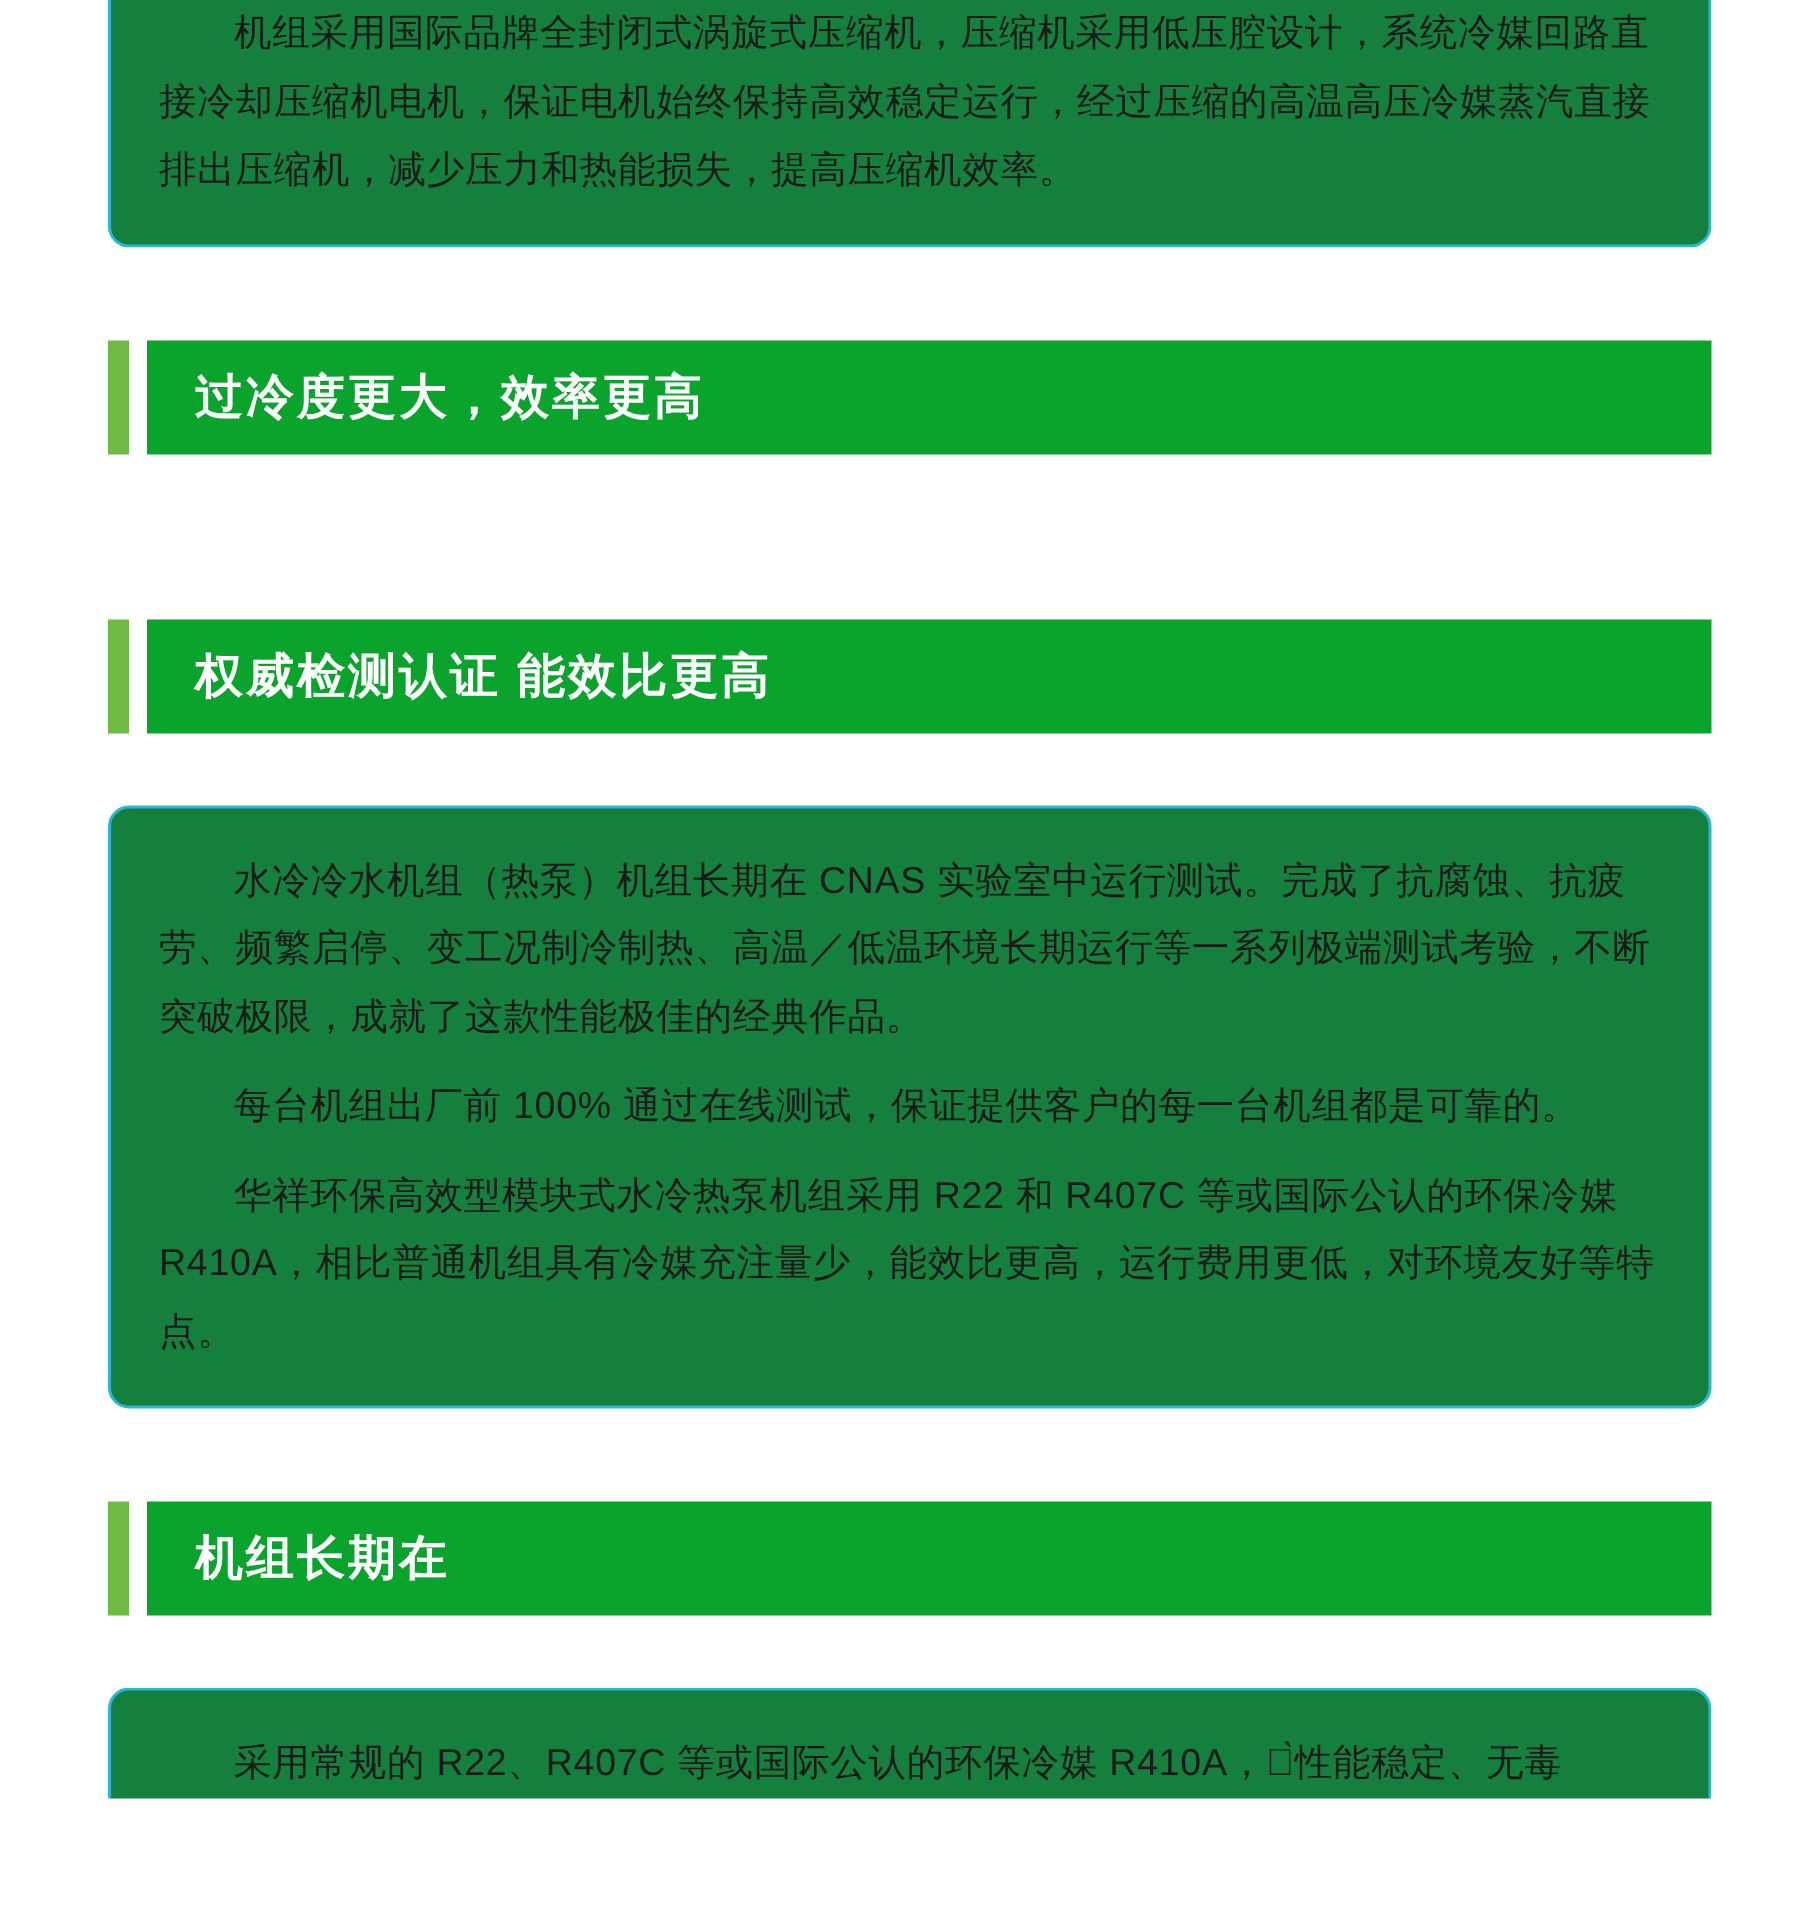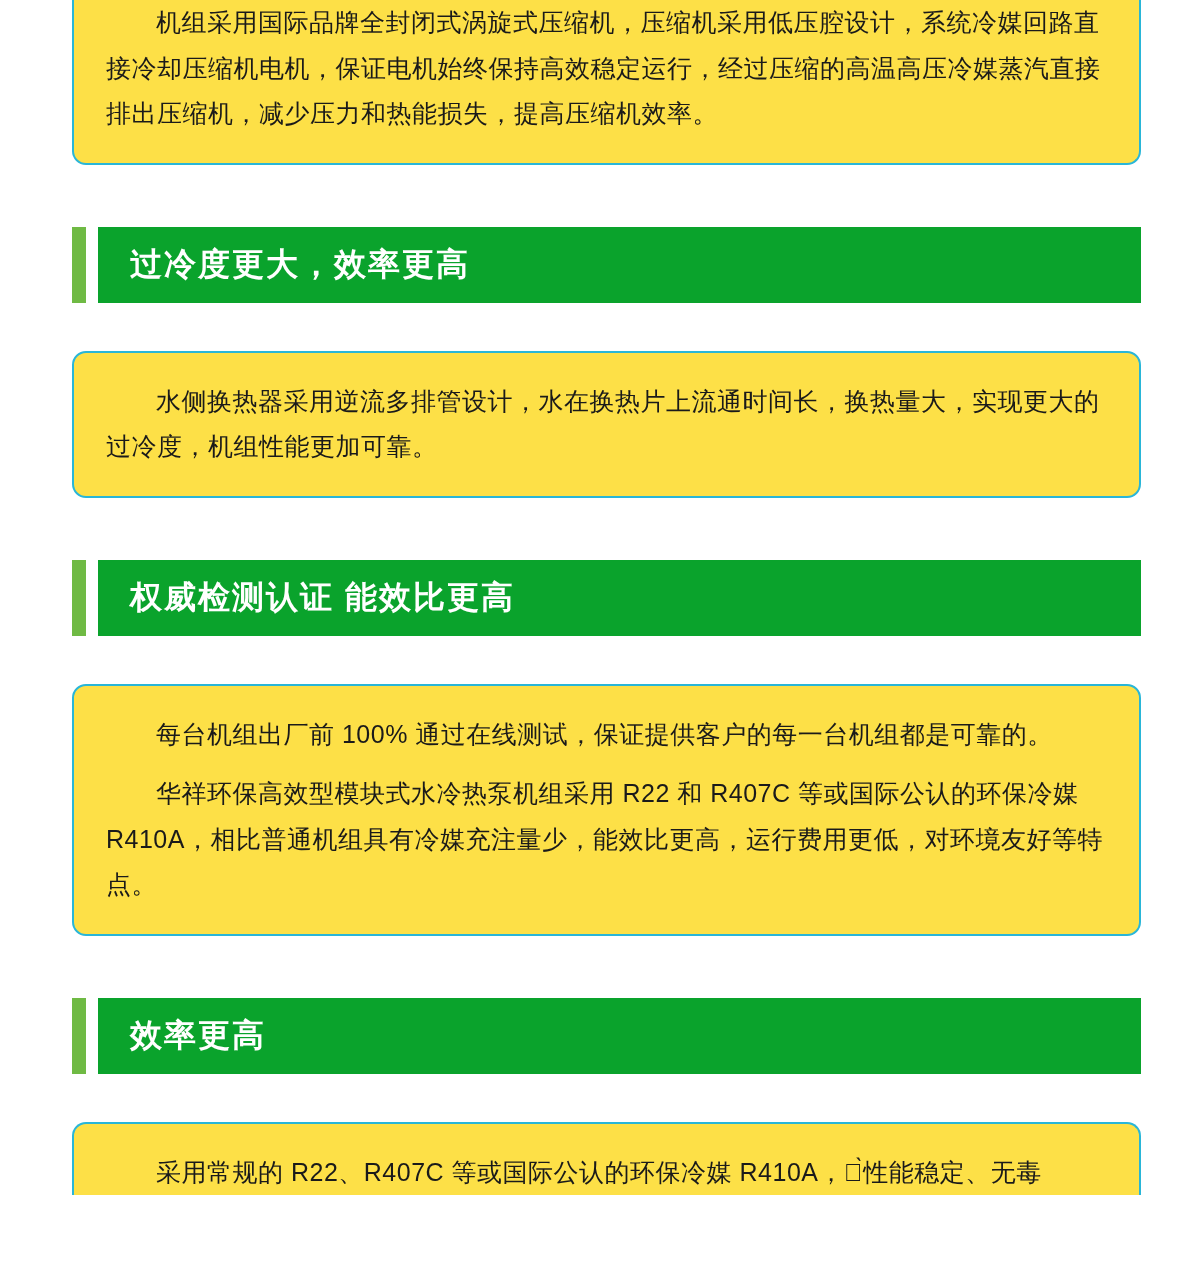--- a/index.html
+++ b/index.html
@@ -19,21 +19,21 @@
     width: 1197px;
   }
 
   
   .card {
     box-sizing: border-box;
     margin: 0 56px 0 72px;
     border: 2px solid #29b6d8;
     border-radius: 14px;
     padding: 26px 30px 26px 32px;
-    background: #fde047;
+    background: #15803d;
   }
   .card p {
     margin: 0;
     font-size: 25px;
     line-height: 1.82;
     letter-spacing: 0.5px;
     text-indent: 2em;
     color: #1a1a1a;
     font-weight: 400;
   }
@@ -108,48 +108,46 @@
   <div class="heading">
     <div class="bar-accent"></div>
     <div class="bar-gap"></div>
     <div class="bar-main">
       <span>过冷度更大，效率更高</span>
     </div>
   </div>
 
   <div class="sp-48"></div>
 
-  <div class="card">
-    <p>水侧换热器采用逆流多排管设计，水在换热片上流通时间长，换热量大，实现更大的过冷度，机组性能更加可靠。</p>
-  </div>
 
   <div class="sp-62"></div>
 
   <div class="heading">
     <div class="bar-accent"></div>
     <div class="bar-gap"></div>
     <div class="bar-main">
       <span>权威检测认证 能效比更高</span>
     </div>
   </div>
 
   <div class="sp-48"></div>
 
   <div class="card">
+    <p>水冷冷水机组（热泵）机组长期在 CNAS 实验室中运行测试。完成了抗腐蚀、抗疲劳、频繁启停、变工况制冷制热、高温／低温环境长期运行等一系列极端测试考验，不断突破极限，成就了这款性能极佳的经典作品。</p>
     <p>每台机组出厂前 100% 通过在线测试，保证提供客户的每一台机组都是可靠的。</p>
     <p>华祥环保高效型模块式水冷热泵机组采用 R22 和 R407C 等或国际公认的环保冷媒 R410A，相比普通机组具有冷媒充注量少，能效比更高，运行费用更低，对环境友好等特点。</p>
   </div>
 
   <div class="sp-62"></div>
 
   <div class="heading">
     <div class="bar-accent"></div>
     <div class="bar-gap"></div>
     <div class="bar-main">
-      <span>效率更高</span>
+      <span>机组长期在</span>
     </div>
   </div>
 
   <div class="sp-48"></div>
 
   <div class="card card-clip-bottom">
     <p>采用常规的 R22、R407C 等或国际公认的环保冷媒 R410A，且̀性能稳定、无毒</p>
   </div>
 
 </div>

